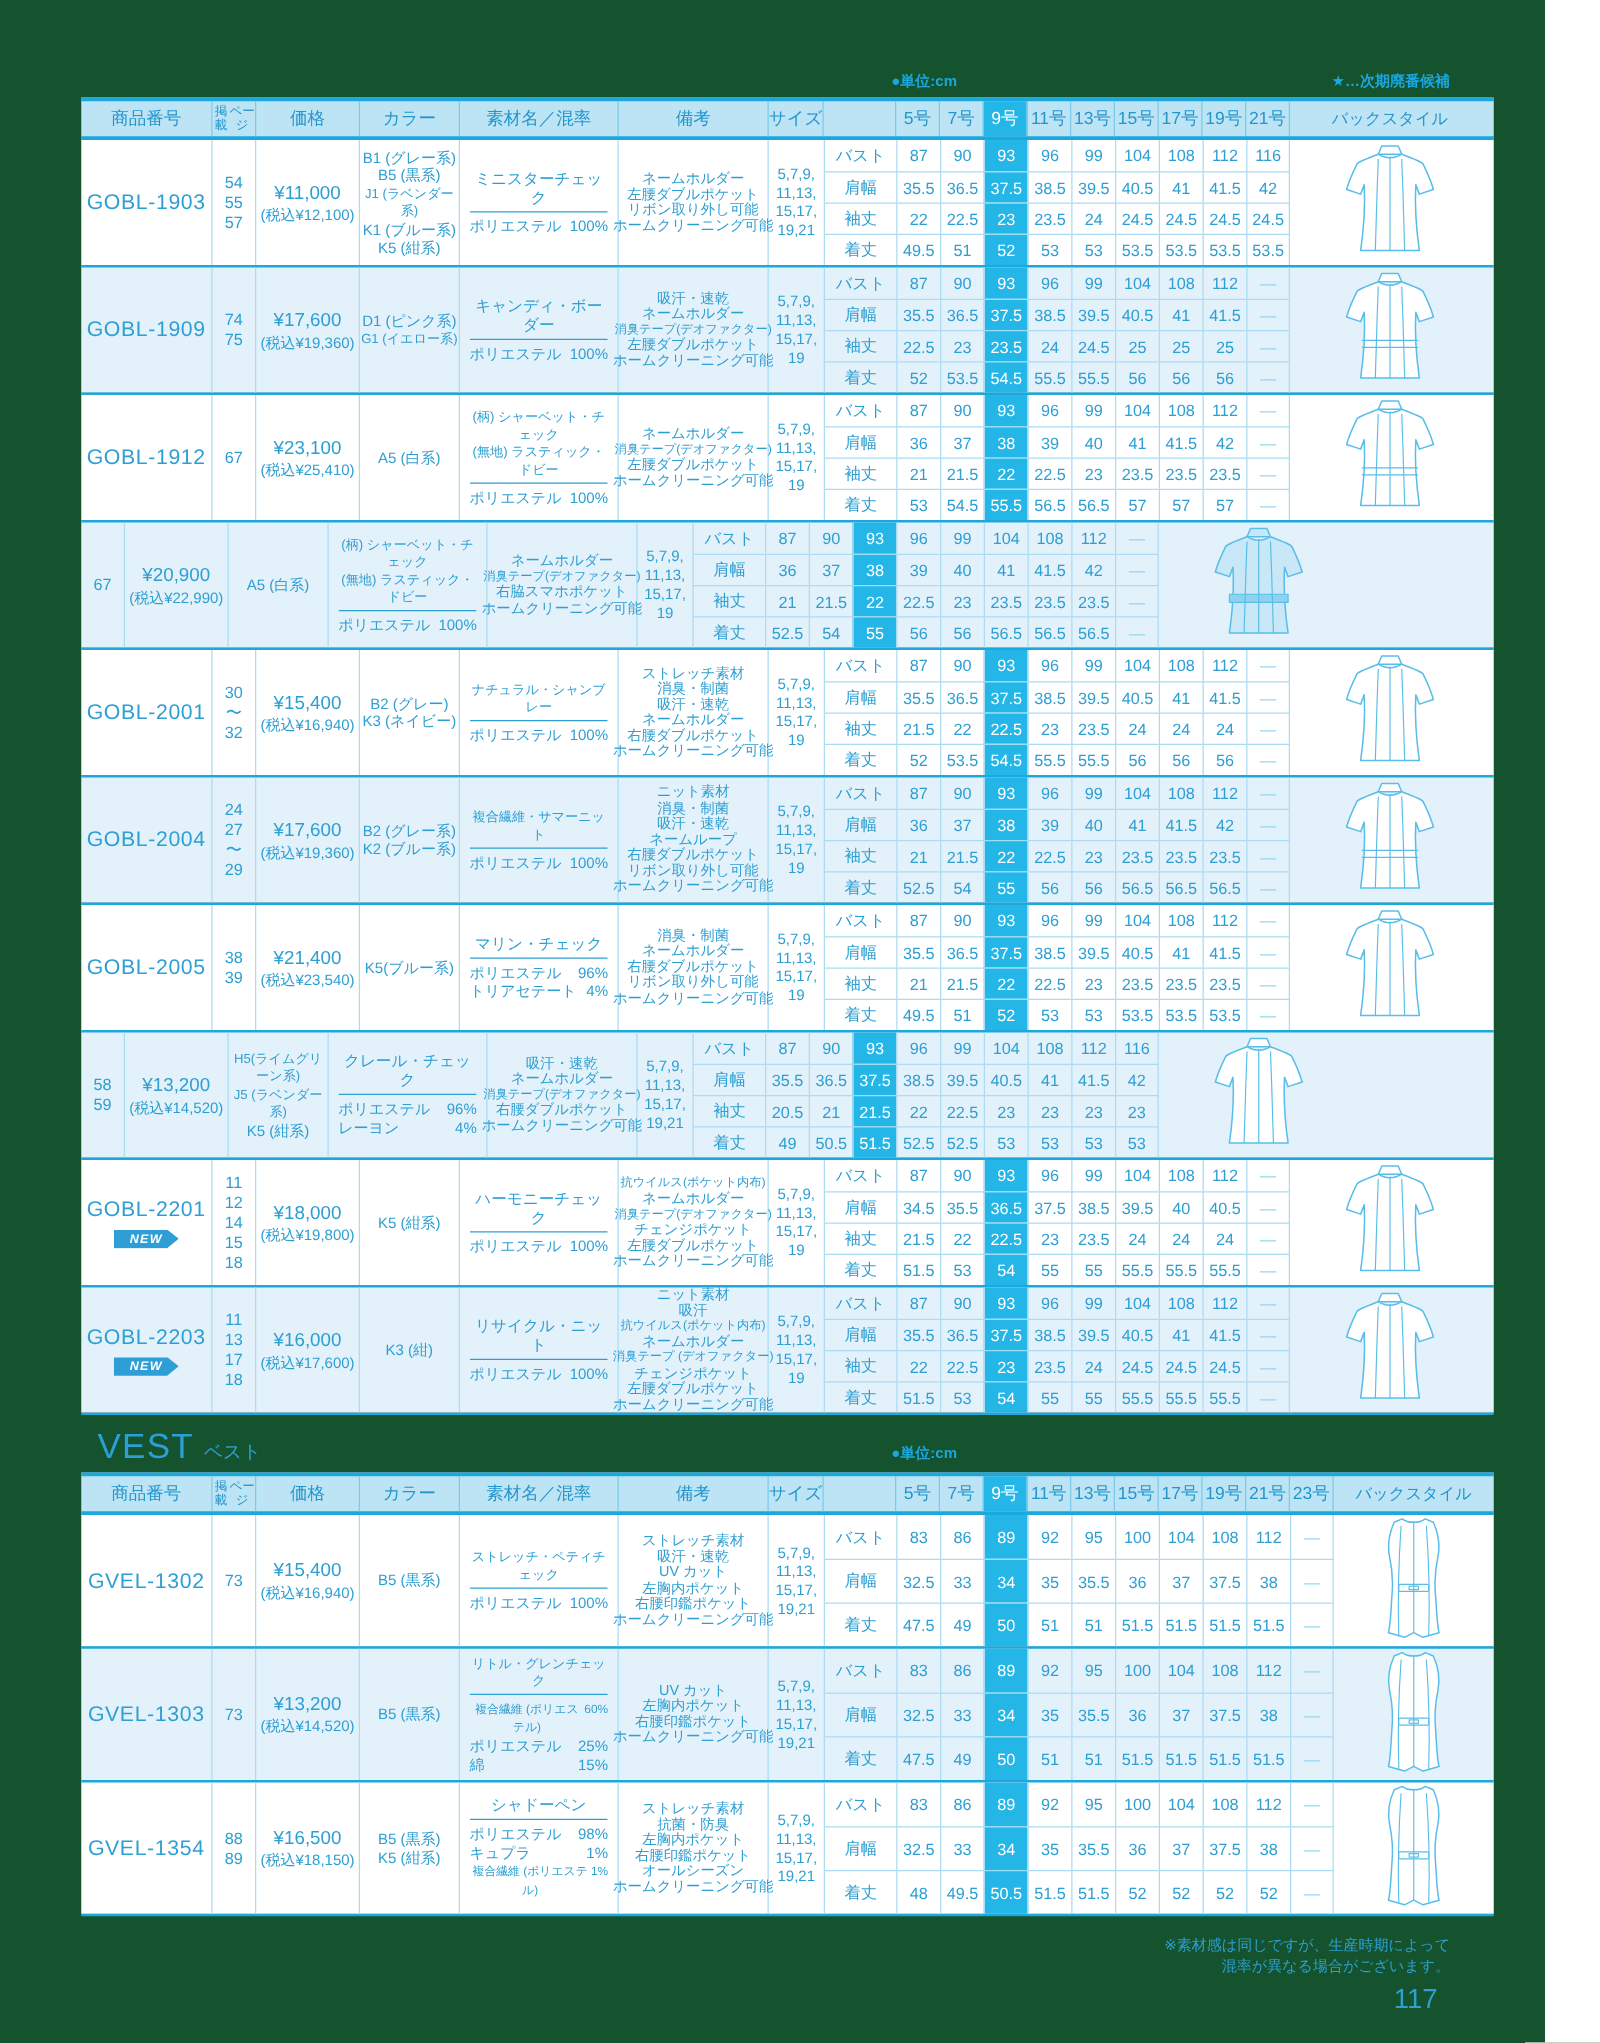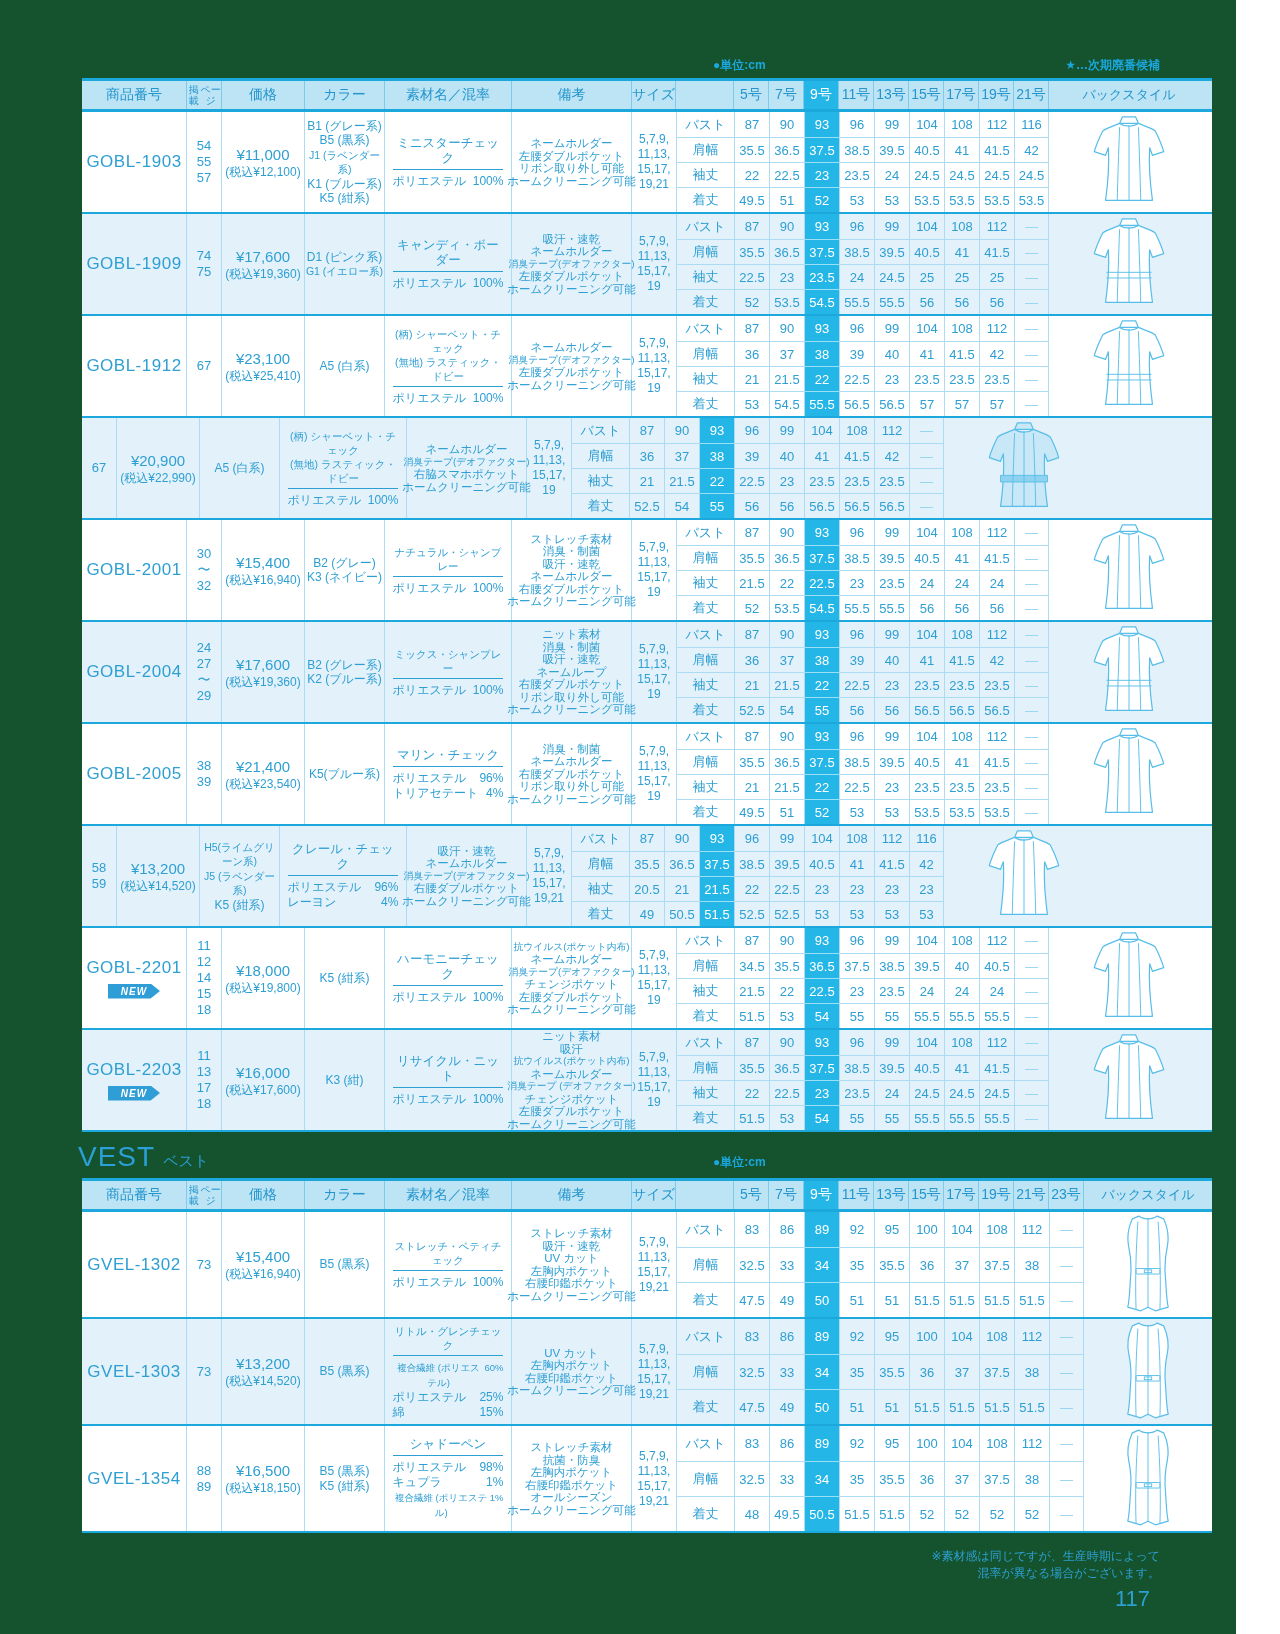--- a/index.html
+++ b/index.html
@@ -3,21 +3,21 @@
 <meta charset="utf-8">
 <style>
   *{box-sizing:border-box;margin:0;padding:0}
   html,body{background:#fff}
   body{font-family:"Liberation Sans","DejaVu Sans",sans-serif;color:#2e9fd3}
   .page{position:relative;width:1236px;height:1634px;background:#14532d;overflow:hidden}
   .note{position:absolute;font-size:12px;color:#1ba7dd;font-weight:bold}
   .unit-note-main{left:713px;top:57px}
   .star-note{right:76px;top:57px}
   .unit-note-vest{left:713px;top:1154px}
-  .tablewrap{position:absolute;left:82px;width:1130px}
+  .tablewrap{position:absolute;left:65px;width:1130px}
   #blouse-table{top:78px}
   #vest-table{top:1178px}
   
   .t-header{display:flex;align-items:stretch;height:34px;background:#bce4f5;
     border-top:3px solid #1ca7dd;border-bottom:3px solid #1ca7dd}
   .hcell{display:flex;align-items:center;justify-content:center;font-size:14px;
     color:#2495cc;border-right:1px solid #7ccaec;text-align:center}
   .hcell.hl{background:#25b6e8;color:#fff}
   .hpages{flex-direction:row;font-size:10px;line-height:11px}
   .hback{border-right:none;font-size:13px}
@@ -588,21 +588,21 @@
           <div class="lcell w-price">
             <div class="price-main">¥17,600</div>
             <div class="price-tax">(税込¥19,360)</div>
           </div>
           <div class="lcell w-colors">
             <div class="color-line">B2 (グレー系)</div>
             <div class="color-line">K2 (ブルー系)</div>
           </div>
           <div class="lcell w-material">
             <div class="mat-name-wrap">
-              <div class="mat-name sm">ミックス・シャンブレー</div>
+              <div class="mat-name sm">複合繊維・サマーニット</div>
             </div>
             <div class="comp">
               <div class="comp-n">ポリエステル</div>
               <div class="comp-p">100%</div>
             </div>
           </div>
           <div class="lcell w-remarks">
             <div class="rm">ニット素材</div>
             <div class="rm">消臭・制菌</div>
             <div class="rm">吸汗・速乾</div>

